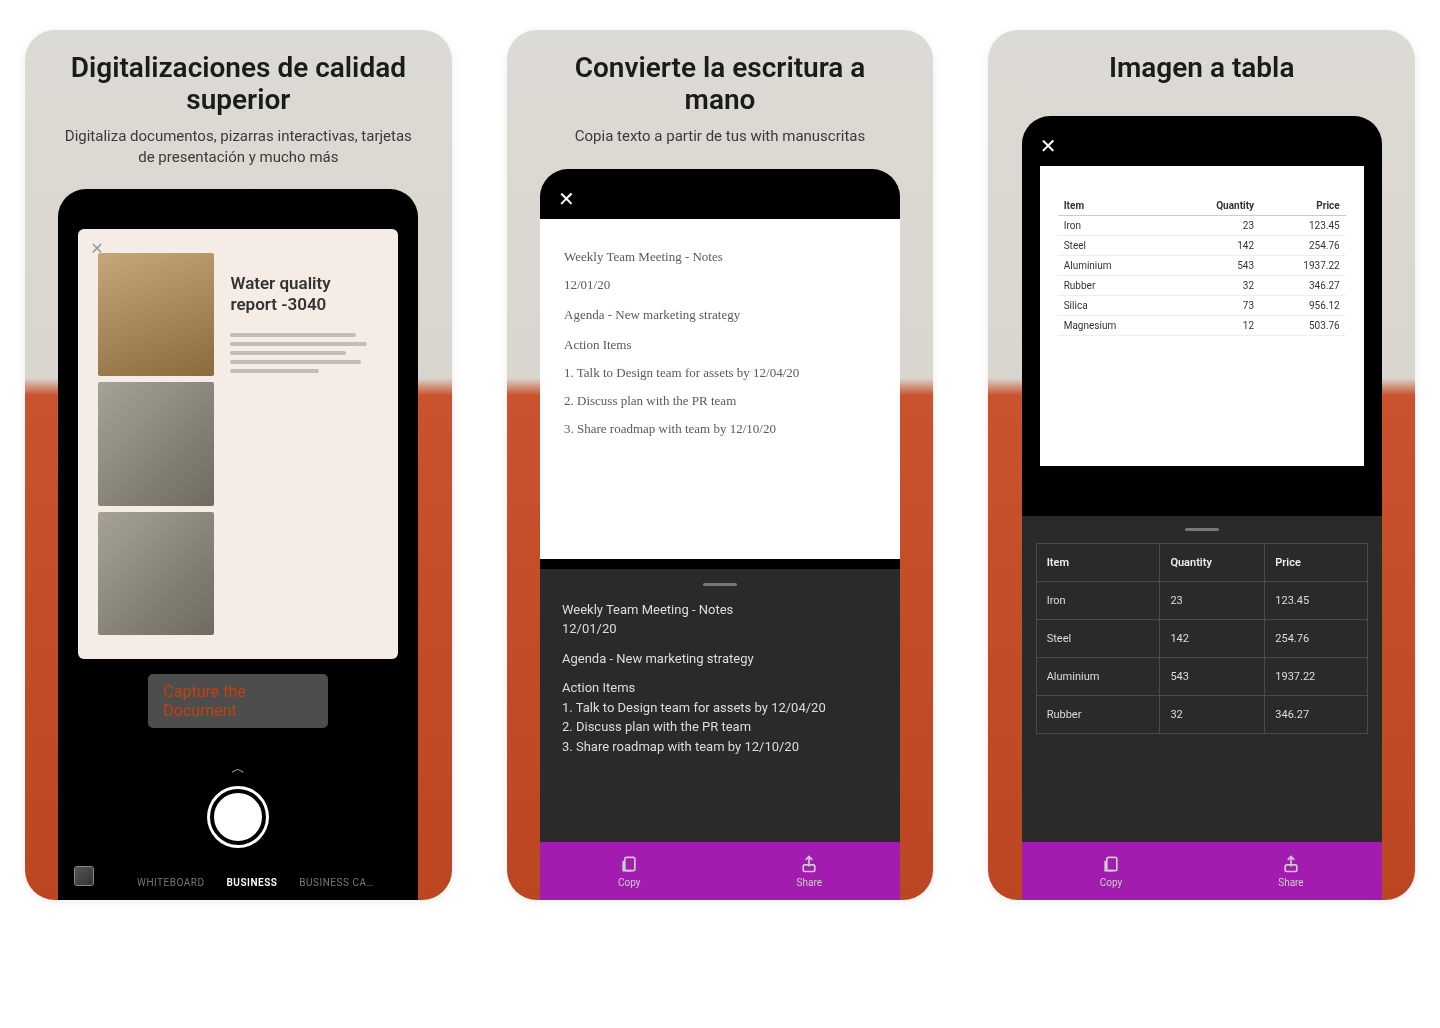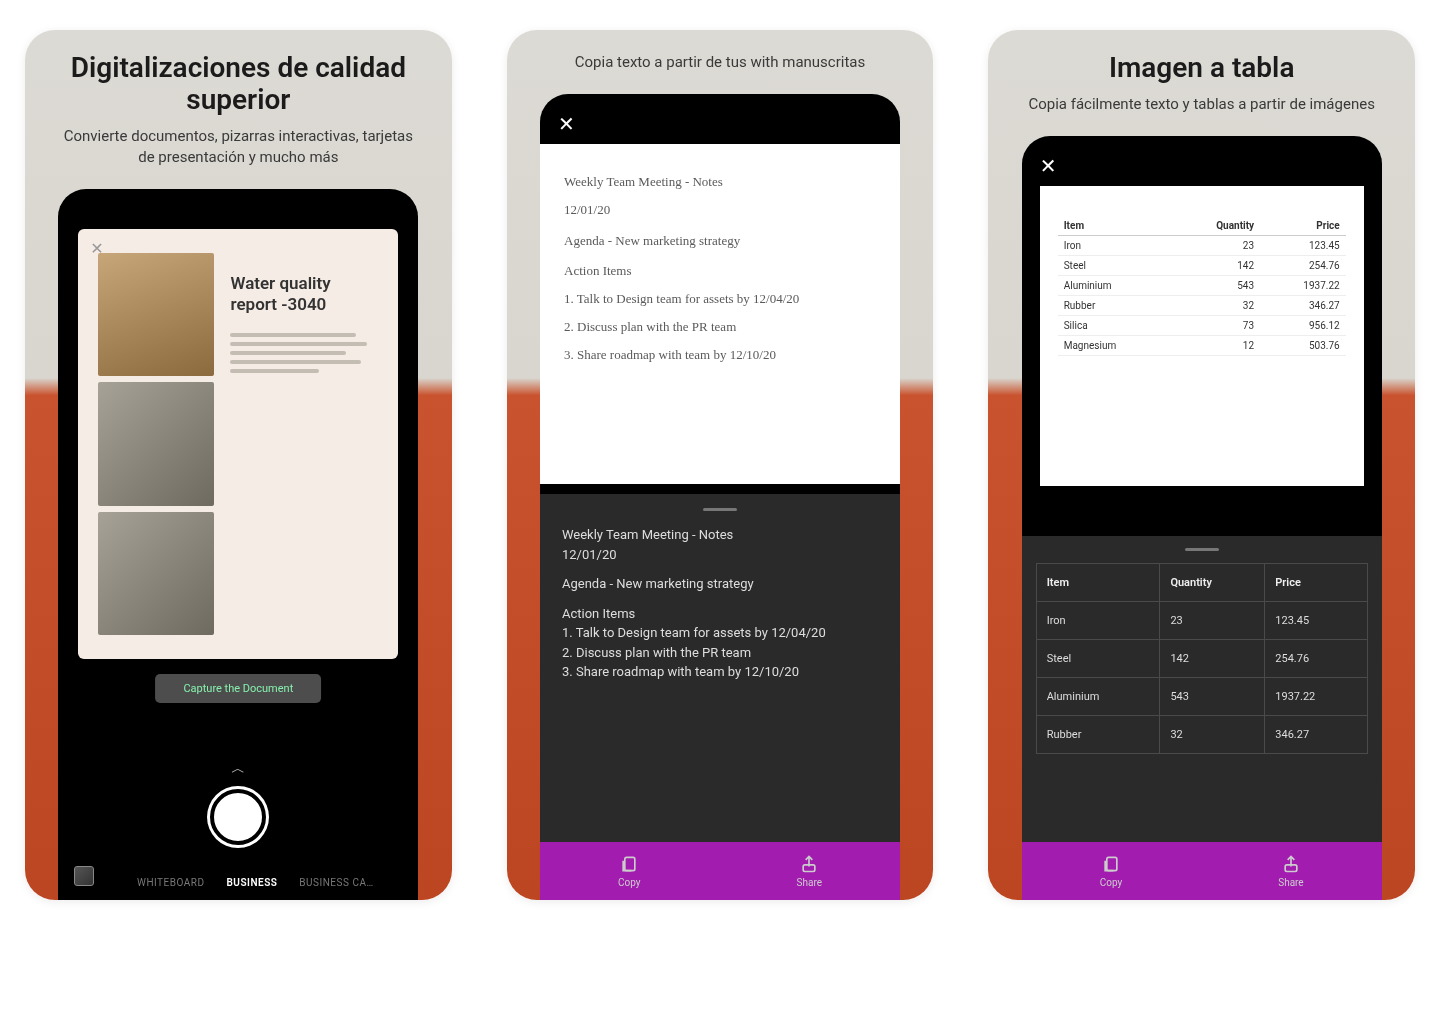--- a/index.html
+++ b/index.html
@@ -98,23 +98,23 @@
   .doc-right .mini div:nth-child(1){width:85%}
   .doc-right .mini div:nth-child(2){width:92%}
   .doc-right .mini div:nth-child(3){width:78%}
   .doc-right .mini div:nth-child(4){width:88%}
   .doc-right .mini div:nth-child(5){width:60%}
   .capture-pill {
     position: absolute;
     top: 485px;
     left: 50%; transform: translateX(-50%);
     background: rgba(90,90,90,.85);
-    color: #86efac;
-    font-size: 11px;
-    padding: 8px 28px;
+    color: #c2410c;
+    font-size: 16px;
+    padding: 8px 15px;
     border-radius: 5px;
   }
   .shutter-area {
     position: absolute;
     left:0; right:0; bottom:0; height: 160px;
     background:#000;
   }
   .shutter {
     position:absolute; bottom:55px; left:50%; transform:translateX(-50%);
     width:56px; height:56px; border-radius:50%;
@@ -209,21 +209,21 @@
     border:1px solid #4a4a4a;
   }
   .table-panel th { font-weight:600; color:#eee; }
 </style>
 </head>
 <body>
 
 <div class="card">
   <div class="card-text">
     <h2>Digitalizaciones de calidad superior</h2>
-    <p>Convierte documentos, pizarras interactivas, tarjetas de presentación y mucho más</p>
+    <p>Digitaliza documentos, pizarras interactivas, tarjetas de presentación y mucho más</p>
   </div>
   <div class="phone">
     <div class="doc-preview">
       <span class="close-x">✕</span>
       <div class="doc-images">
         <div class="img"></div>
         <div class="img"></div>
         <div class="img"></div>
       </div>
       <div class="doc-right">
@@ -246,20 +246,21 @@
         <span>WHITEBOARD</span>
         <span class="active">BUSINESS</span>
         <span>BUSINESS CA…</span>
       </div>
     </div>
   </div>
 </div>
 
 <div class="card">
   <div class="card-text">
+    <h2>Convierte la escritura a mano</h2>
     <p>Copia texto a partir de tus with manuscritas</p>
   </div>
   <div class="phone">
     <span class="close-white">✕</span>
 
     <div class="note-scan">
       <p>Weekly Team Meeting - Notes</p>
       <p>12/01/20</p>
       <p style="margin-top:10px">Agenda - New marketing strategy</p>
       <p style="margin-top:10px">Action Items</p>
@@ -298,21 +299,20 @@
           </svg>
         <span>Share</span>
       </div>
     </div>
   </div>
 </div>
 
 <div class="card">
   <div class="card-text">
     <h2>Imagen a tabla</h2>
-    <p>Copia fácilmente texto y tablas a partir de imágenes</p>
   </div>
   <div class="phone">
     <span class="close-white">✕</span>
 
     <div class="table-scan">
       <table>
         <thead>
           <tr>
             <th>Item</th>
             <th>Quantity</th>

